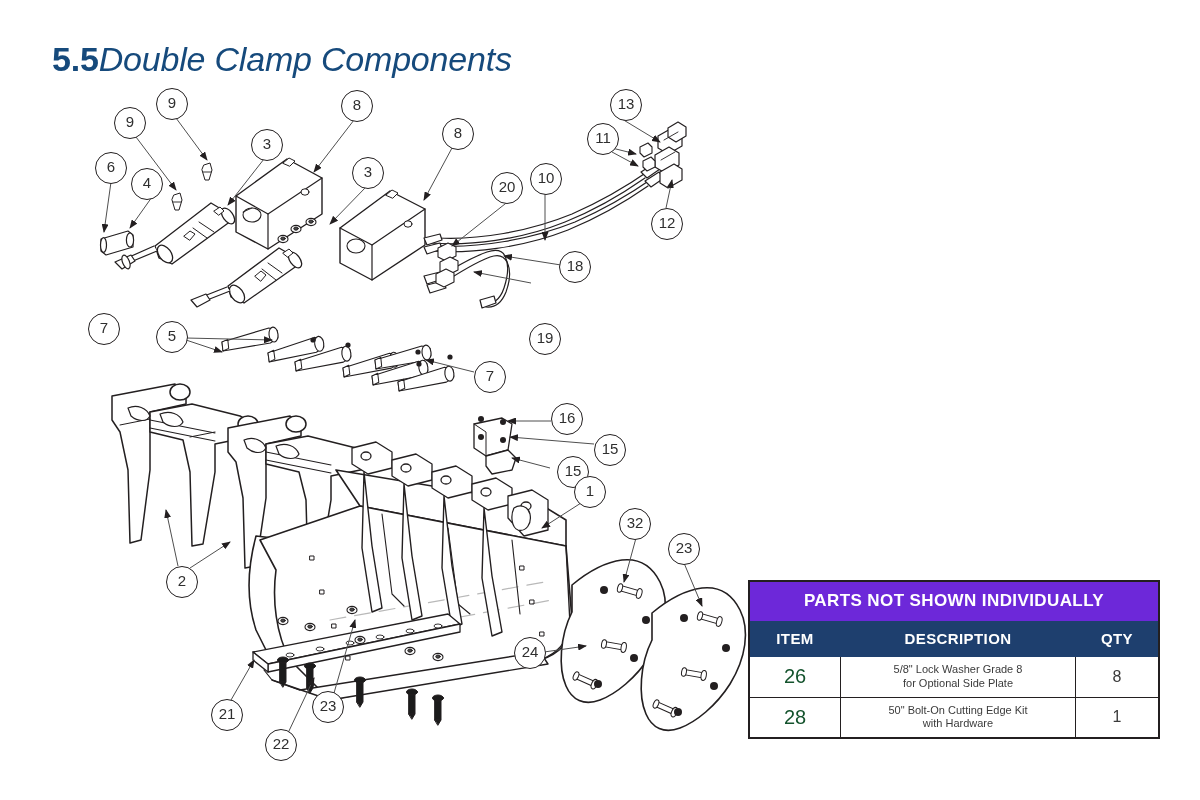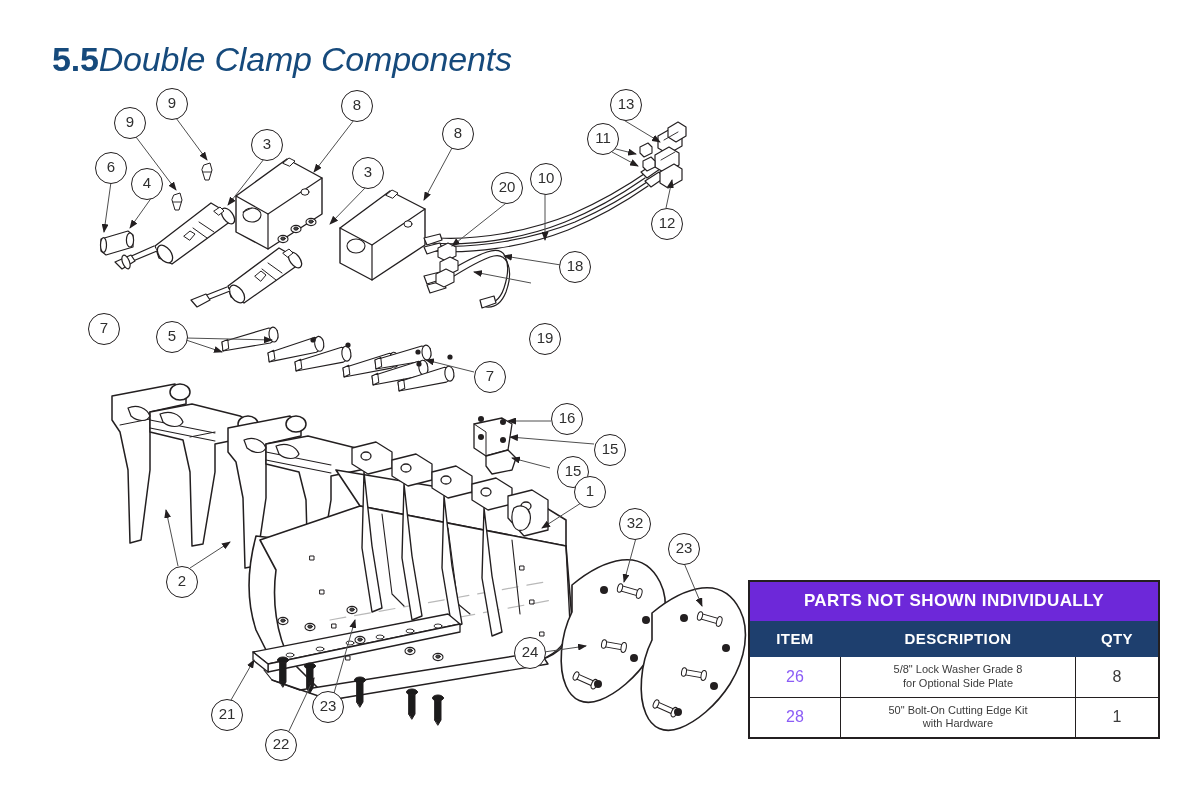--- a/index.html
+++ b/index.html
@@ -76,22 +76,22 @@
   #parts-table .colhead {
     background: #1e3f6e;
     color: #ffffff;
     font-size: 15px;
     font-weight: bold;
     letter-spacing: 0.4px;
     padding: 8px 3px 9px 3px;
     border: 1px solid #1e3f6e;
   }
   #parts-table td.item-cell {
-    font-size: 16px;
-    color: #8b5cf6;
+    font-size: 20px;
+    color: #14532d;
     padding: 7px 2px;
     width: 86px;
   }
   #parts-table td.desc-cell {
     font-size: 11px;
     color: #3b3b3b;
     line-height: 1.25;
     padding: 6px 6px;
   }
   #parts-table td.qty-cell {

